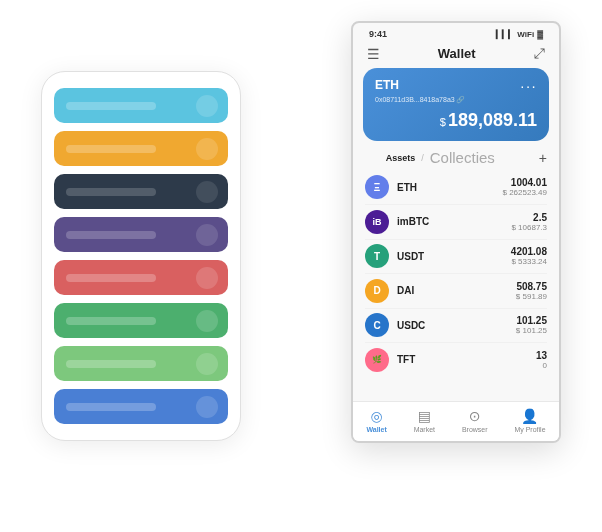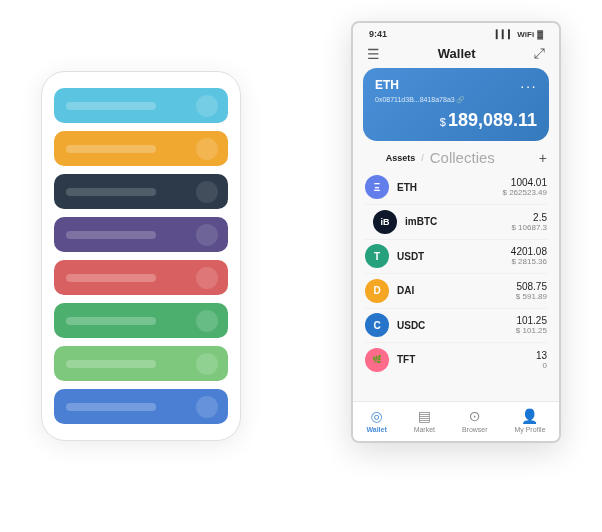--- a/index.html
+++ b/index.html
@@ -220,21 +220,21 @@
     .asset-name {
       font-size: 10px;
       font-weight: 600;
       color: #222;
     }
     .asset-amounts {
       text-align: right;
     }
     .asset-amount {
       font-size: 10px;
-      font-weight: 400;
+      font-weight: 700;
       color: #222;
     }
     .asset-usd {
       font-size: 8px;
       color: #888;
     }
 
     
     .bottom-nav {
       display: flex;
@@ -269,21 +269,21 @@
 
     
     .asset-divider {
       height: 0.5px;
       background: #f0f0f0;
       margin: 0 12px;
     }
 
     
     .icon-eth { background: #627eea; color: white; }
-    .icon-imbtc { background: #0f172a; color: white; margin-left: 8px; }
+    .icon-imbtc { background: #4c1d95; color: white; }
     .icon-usdt { background: #26a17b; color: white; }
     .icon-dai { background: #f5a623; color: white; }
     .icon-usdc { background: #2775ca; color: white; }
     .icon-tft { background: #ff6b8a; color: white; }
   </style>
 </head>
 <body>
 
 <div class="scene">
 
@@ -385,21 +385,21 @@
       </div>
       <div class="asset-divider"></div>
 
       <div class="asset-item">
         <div class="asset-icon icon-usdt">T</div>
         <div class="asset-info">
           <div class="asset-name">USDT</div>
         </div>
         <div class="asset-amounts">
           <div class="asset-amount">4201.08</div>
-          <div class="asset-usd">$ 2815.36</div>
+          <div class="asset-usd">$ 5333.24</div>
         </div>
       </div>
       <div class="asset-divider"></div>
 
       <div class="asset-item">
         <div class="asset-icon icon-dai">D</div>
         <div class="asset-info">
           <div class="asset-name">DAI</div>
         </div>
         <div class="asset-amounts">

